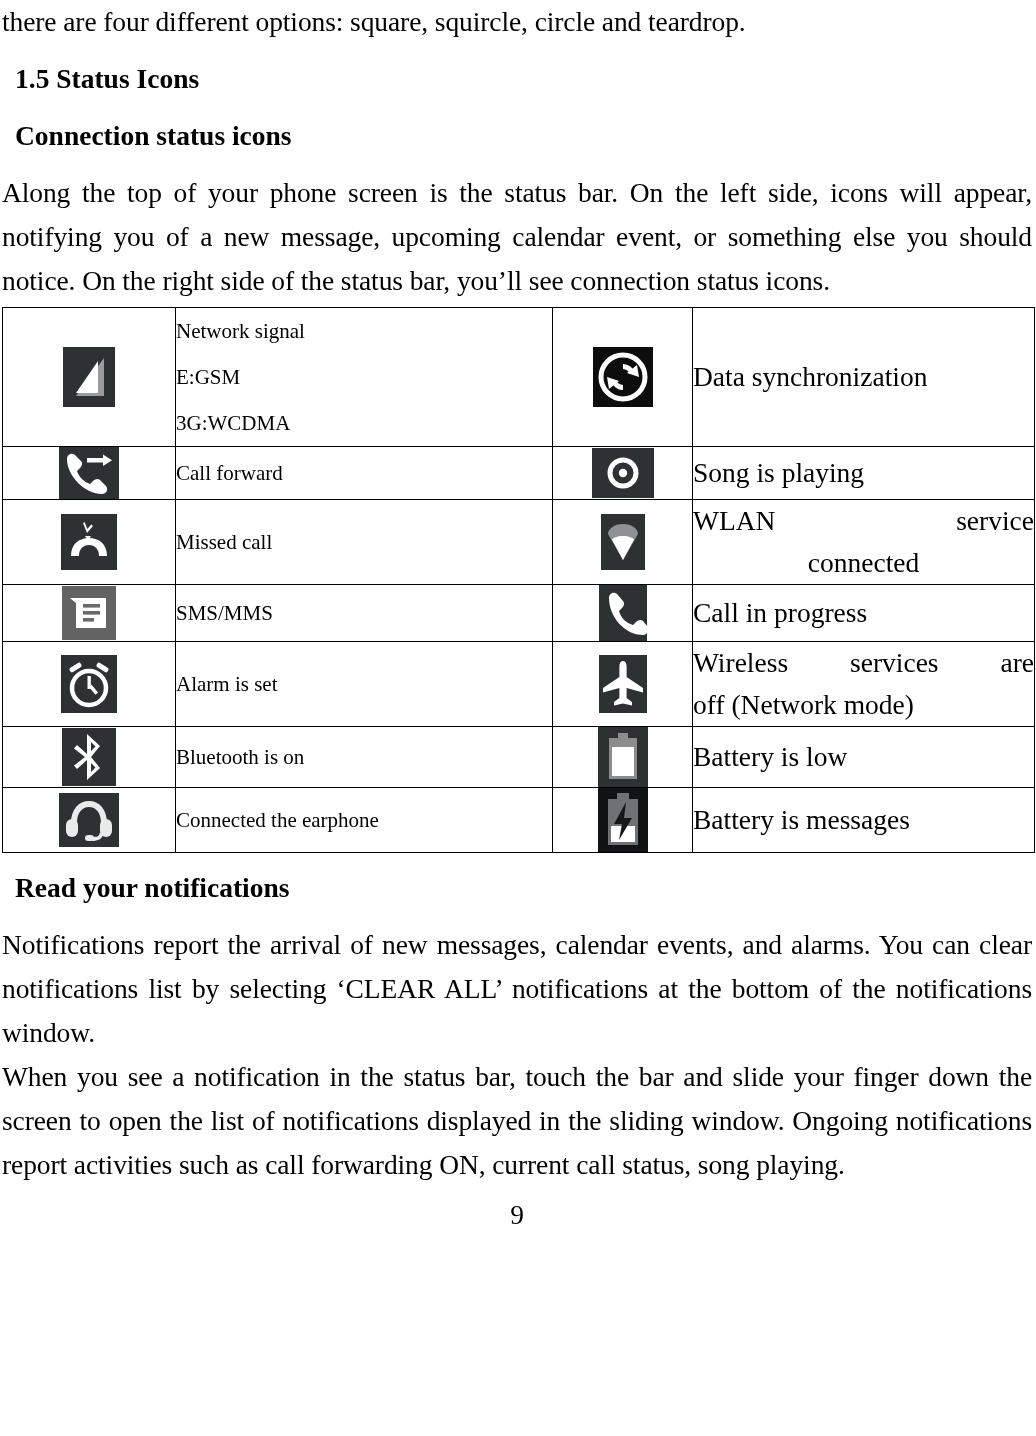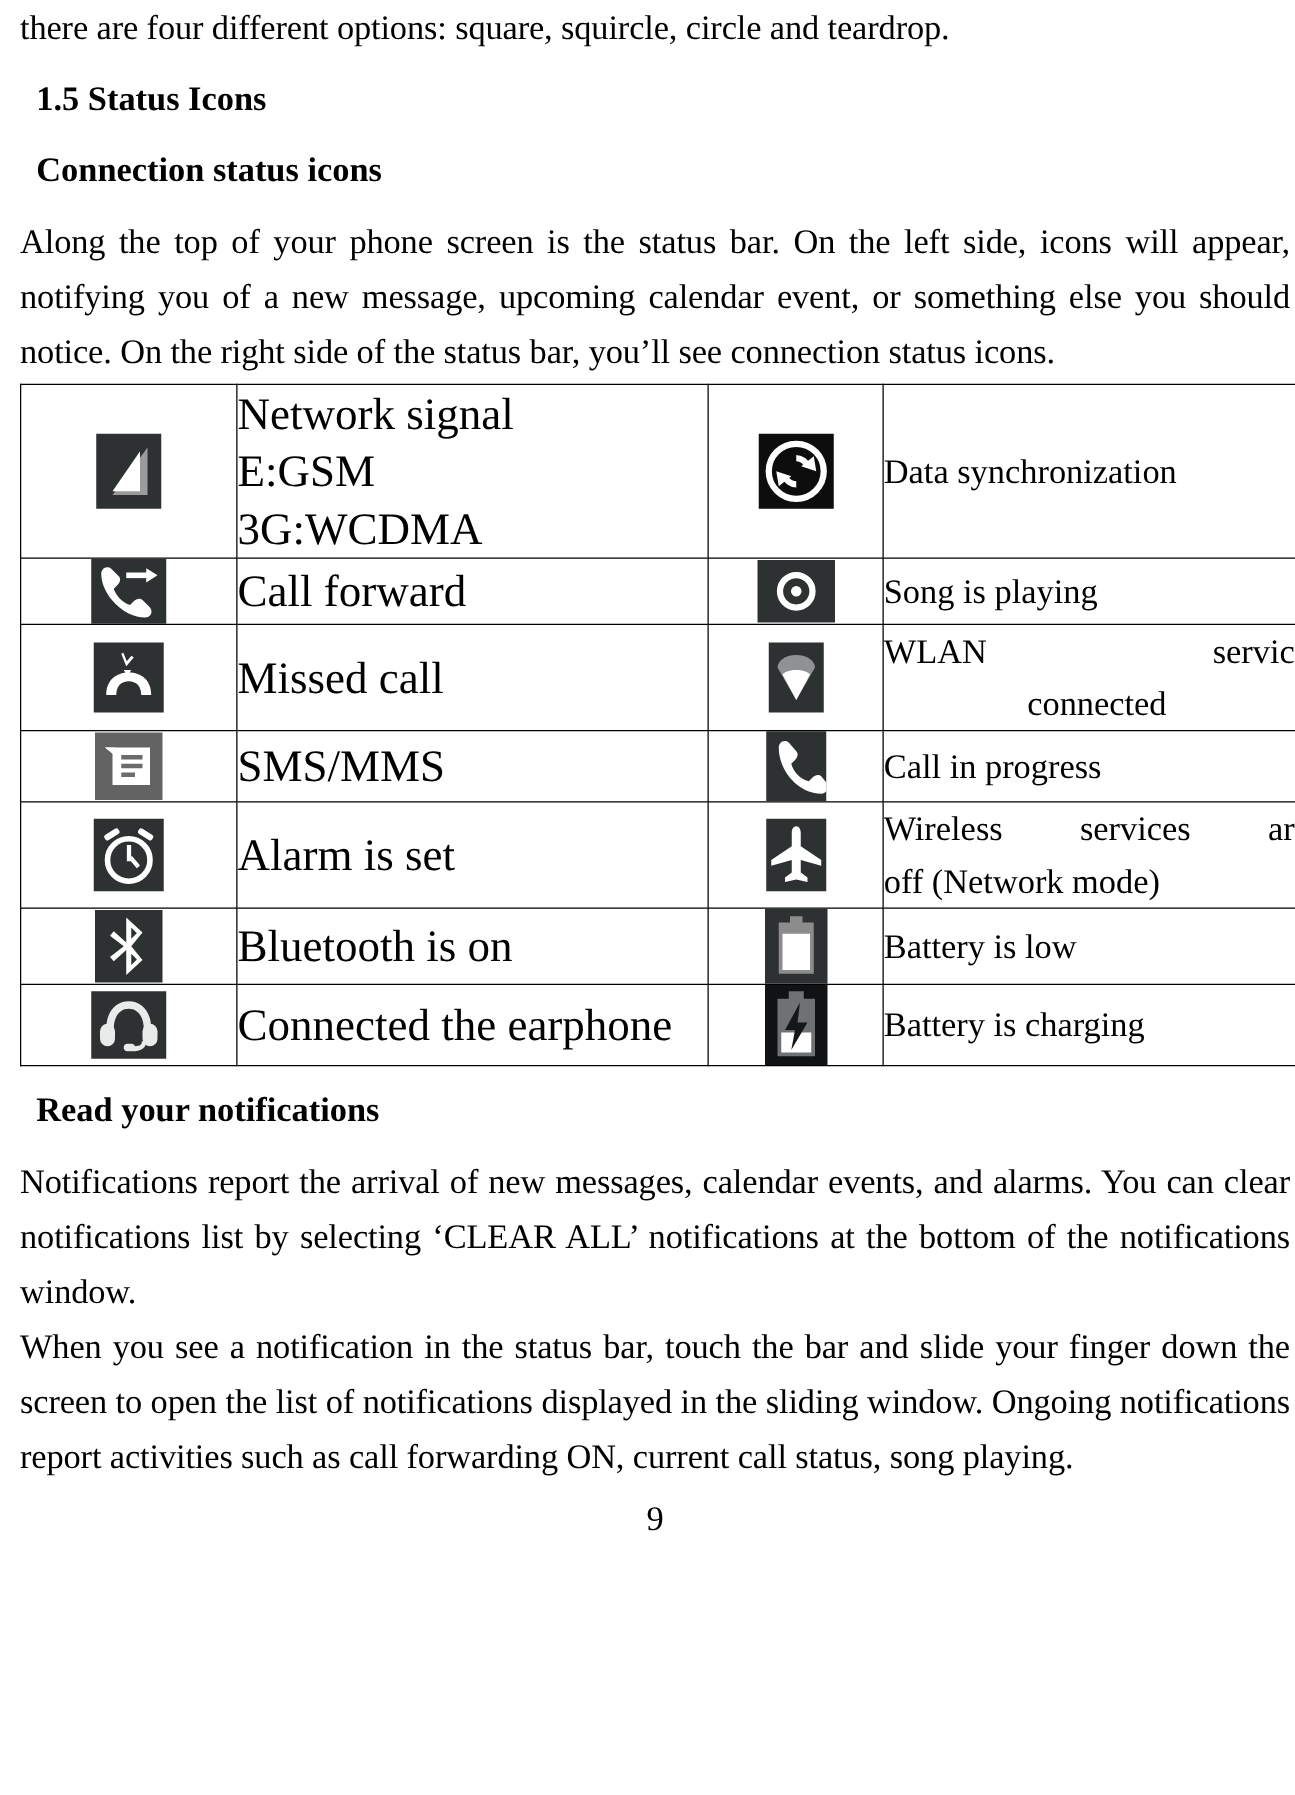--- a/index.html
+++ b/index.html
@@ -13,21 +13,21 @@
     width: 1036px;
     height: 1436px;
     font-family: "Liberation Serif", "DejaVu Serif", serif;
     color: #000000;
     position: relative;
     overflow: hidden;
   }
   .page {
     width: 1036px;
     height: 1436px;
-    padding: 0 4px 0 16px;
+    padding: 0 4px 0 2px;
     position: relative;
   }
 
   
   p.body {
     font-size: 27.5px;
     line-height: 44px;
     margin: 0;
     text-align: justify;
     text-justify: inter-word;
@@ -61,21 +61,21 @@
     padding: 5px 0;
   }
   td.c-icon2 {
     width: 140px;
     text-align: center;
     padding: 5px 0;
   }
   td.c-text {
     width: 377px;
     padding: 4px 10px 4px 22px;
-    font-size: 36px;
+    font-size: 21px;
     line-height: 42px;
     text-align: justify;
     text-justify: inter-word;
   }
   td.c-text2 {
     width: 342px;
     padding: 4px 12px 4px 16px;
     font-size: 27.5px;
     line-height: 42px;
     text-align: justify;
@@ -321,21 +321,21 @@
         <td class="c-icon2">
           <span class="badge b-night ic-batchg">
             <svg class="svgwrap" viewBox="0 0 50 64" xmlns="http://www.w3.org/2000/svg">
               <rect x="19" y="5" width="12" height="7" fill="#6f7274"></rect>
               <rect x="10" y="11" width="30" height="46" fill="#6f7274"></rect>
               <rect x="13" y="38" width="24" height="16" fill="#ffffff"></rect>
               <polygon points="28,14 16,36 24,36 21,52 34,30 26,30" fill="#15171a"></polygon>
             </svg>
           </span>
         </td>
-        <td class="c-text2">Battery is charging</td>
+        <td class="c-text2">Battery is messages</td>
       </tr>
 
     </tbody>
   </table>
 
   <h3 class="heading">Read your notifications</h3>
 
   <p class="body last-line-left">Notifications report the arrival of new messages, calendar events, and alarms. You can clear notifications list by selecting ‘CLEAR ALL’ notifications at the bottom of the notifications window.</p>
 
   <p class="body last-line-left">When you see a notification in the status bar, touch the bar and slide your finger down the screen to open the list of notifications displayed in the sliding window. Ongoing notifications report activities such as call forwarding ON, current call status, song playing.</p>

